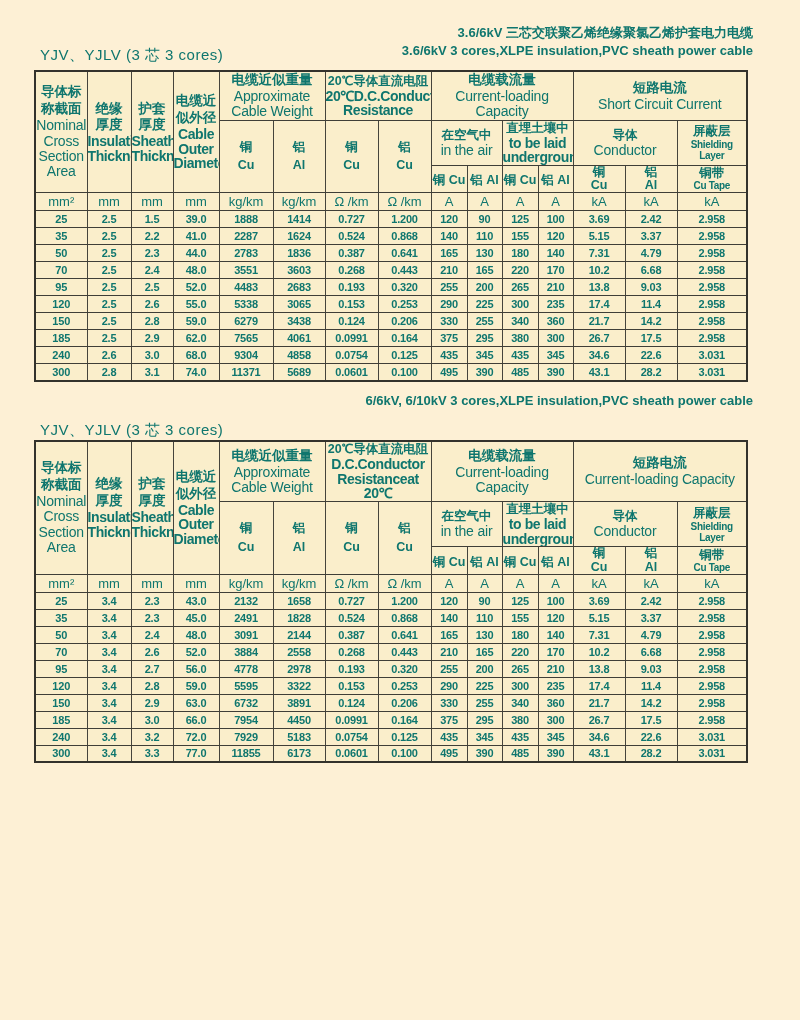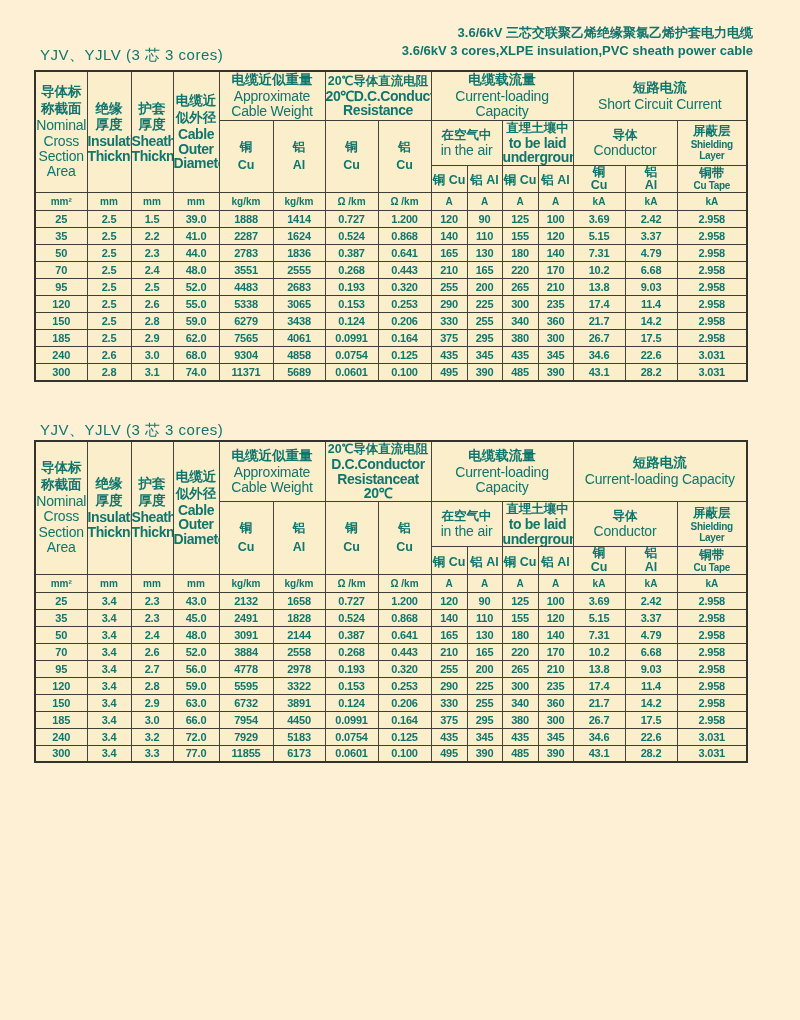--- a/index.html
+++ b/index.html
@@ -16,21 +16,21 @@
   }
   table.spec th, table.spec td {
     border-left:1px solid #45443c; border-right:1px solid #45443c;
     border-top:1.6px solid #3f3e37; border-bottom:1.6px solid #3f3e37;
     text-align:center; vertical-align:middle; padding:0; overflow:hidden;
   }
   thead tr.r1 { height:46px; }
   thead tr.r2 { height:34px; }
   thead tr.r3 { height:26px; }
   tr.units { height:18px; }
-  tr.units td { font-weight:bold; font-size:10px; }
+  tr.units td { font-weight:normal; font-size:13px; }
   tbody.rows tr { height:17px; }
   tbody.rows td { font-weight:bold; font-size:11px; letter-spacing:-0.2px; }
   .zh  { font-size:13.5px; font-weight:bold; line-height:1.25; }
   .zh-s{ font-size:12.5px; font-weight:bold; line-height:1.2; }
   .en  { font-size:14px;  font-weight:normal; line-height:1.1; letter-spacing:-0.2px; }
   .en-s{ font-size:14px;  font-weight:bold; line-height:1.05; letter-spacing:-0.4px; }
   .en-xs{ font-size:10px;  font-weight:bold; line-height:1.1; letter-spacing:-0.3px; }
   .pre { white-space:pre-line; }
   .metal { font-size:12.5px; font-weight:bold; line-height:1.5; }
 </style>
@@ -227,21 +227,21 @@
           <td>7.31</td>
           <td>4.79</td>
           <td>2.958</td>
         </tr>
         <tr>
           <td>70</td>
           <td>2.5</td>
           <td>2.4</td>
           <td>48.0</td>
           <td>3551</td>
-          <td>2555</td>
+          <td>3603</td>
           <td>0.268</td>
           <td>0.443</td>
           <td>210</td>
           <td>165</td>
           <td>220</td>
           <td>170</td>
           <td>10.2</td>
           <td>6.68</td>
           <td>2.958</td>
         </tr>
@@ -344,20 +344,21 @@
           <td>485</td>
           <td>390</td>
           <td>43.1</td>
           <td>28.2</td>
           <td>3.031</td>
         </tr>
       </tbody>
   </table>
 
   <div class="title-block" style="top:392px;">
+    <div>6/6kV, 6/10kV 3 cores,XLPE insulation,PVC sheath power cable</div>
   </div>
   <div class="type-label" style="top:421px;">YJV、YJLV (3 芯 3 cores)</div>
 
   <table class="spec" style="top:440px;">
     <colgroup>
       <col style="width:52px">
         <col style="width:44px">
         <col style="width:42px">
         <col style="width:46px">
       <col style="width:54px">

